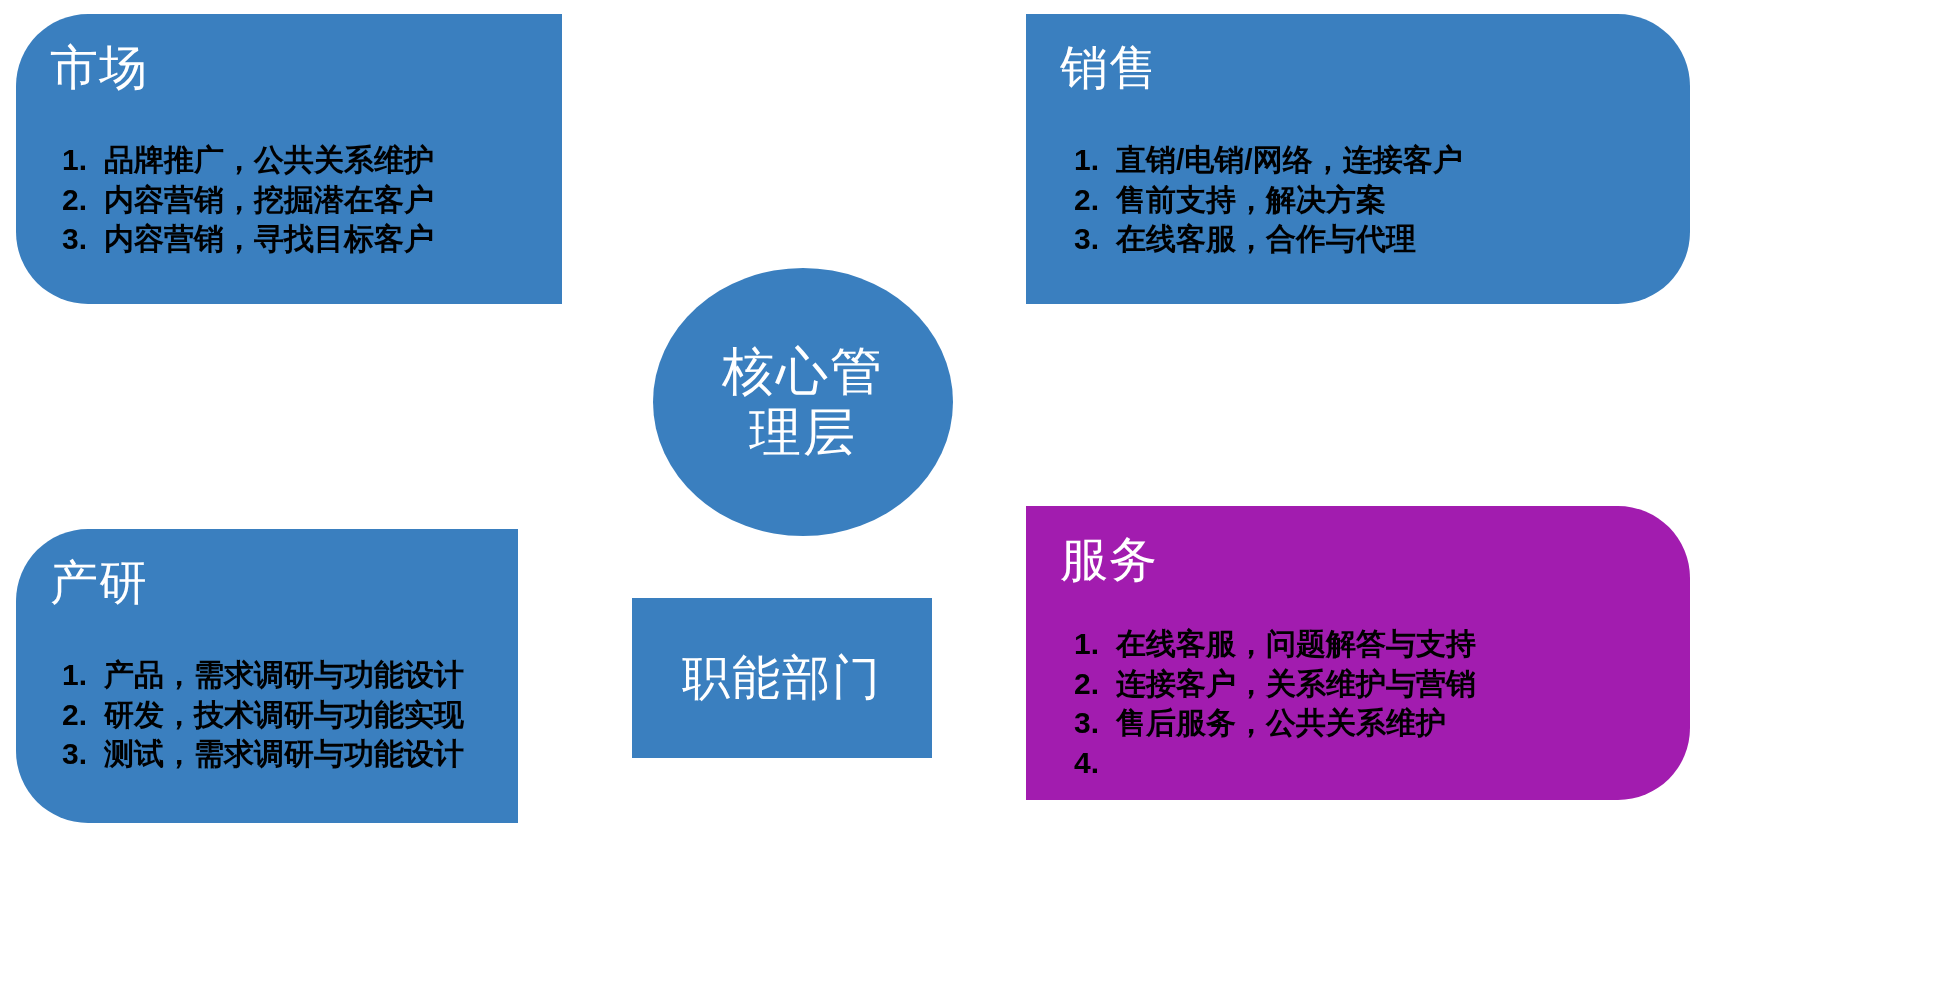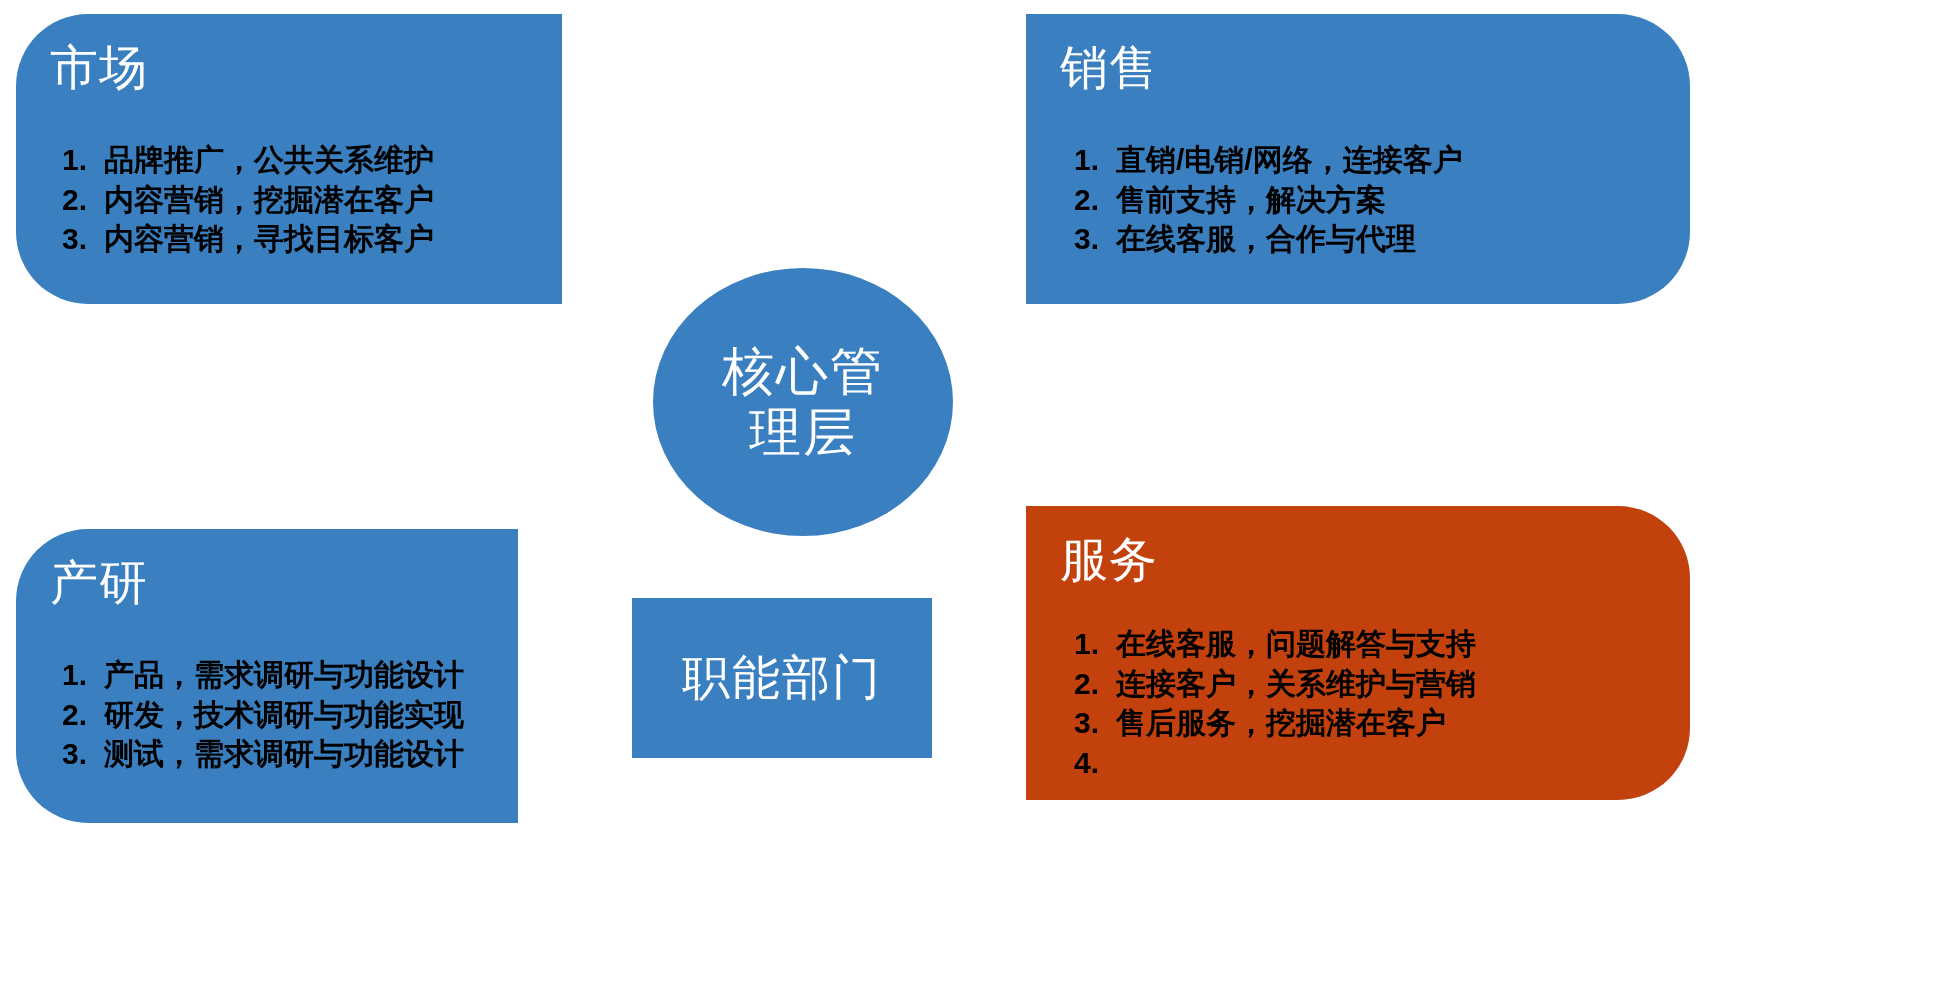--- a/index.html
+++ b/index.html
@@ -175,34 +175,34 @@
         <span class="li-num">2.</span>
         <span class="li-text">研发，技术调研与功能实现</span>
       </li>
       <li>
         <span class="li-num">3.</span>
         <span class="li-text">测试，需求调研与功能设计</span>
       </li>
     </ul>
   </div>
 
-  <div class="panel br" style="background: #c2410c; padding-left: 24px;">
+  <div class="panel br" style="background: #a21caf; padding-left: 24px;">
     <div class="panel-title" style="color: rgb(255, 255, 255);">服务</div>
     <ul class="panel-list" style="color: rgb(0, 0, 0);">
       <li>
         <span class="li-num">1.</span>
         <span class="li-text">在线客服，问题解答与支持</span>
       </li>
       <li>
         <span class="li-num">2.</span>
         <span class="li-text">连接客户，关系维护与营销</span>
       </li>
       <li>
         <span class="li-num">3.</span>
-        <span class="li-text">售后服务，挖掘潜在客户</span>
+        <span class="li-text">售后服务，公共关系维护</span>
       </li>
       <li>
         <span class="li-num">4.</span>
       </li>
     </ul>
   </div>
 
   <div class="core-ellipse" style="background: rgb(58, 127, 191);">
     <div class="core-line" style="color: rgb(255, 255, 255);">核心管</div>
     <div class="core-line" style="color: rgb(255, 255, 255);">理层</div>

